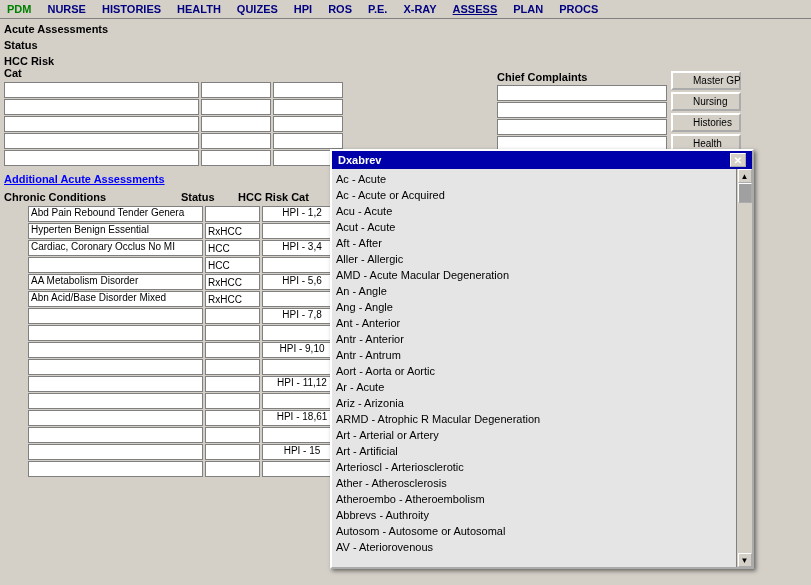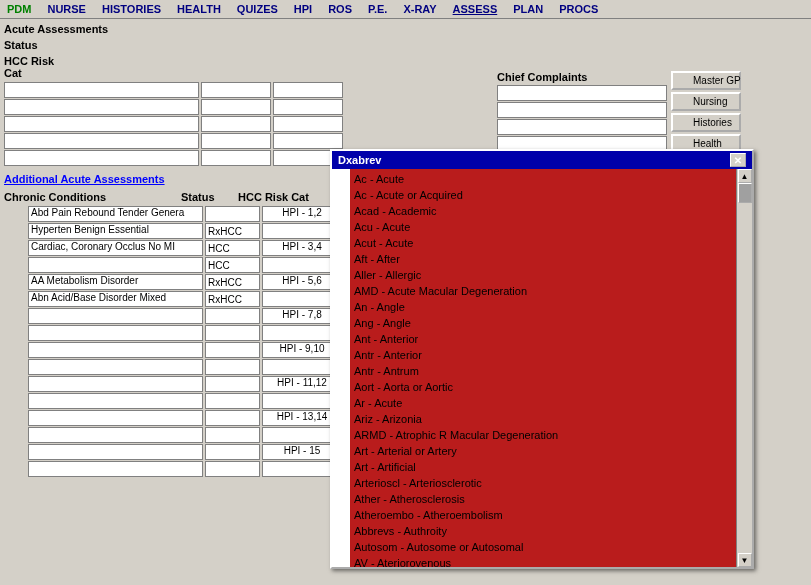--- a/index.html
+++ b/index.html
@@ -225,22 +225,21 @@
       overflow: hidden;
       position: relative;
       display: flex;
     }
     .popup-list {
       flex: 1;
       overflow-y: scroll;
       padding: 2px 4px;
       font-size: 11px;
       line-height: 16px;
-      background: #b91c1c;
-      margin-left: 18px;
+      background: #e5e5e5;
     }
     .popup-list div {
       white-space: nowrap;
     }
     .popup-scrollbar {
       width: 16px;
       background: #d4d0c8;
       border-left: 1px solid #808080;
       display: flex;
       flex-direction: column;
@@ -392,21 +391,21 @@
         <div class="chronic-cell hcc">HPI - 11,12</div>
       </div>
       <div class="chronic-row">
         <div class="chronic-cell name"></div>
         <input type="text" class="chronic-cell status" style="">
         <div class="chronic-cell hcc"></div>
       </div>
       <div class="chronic-row">
         <div class="chronic-cell name"></div>
         <input type="text" class="chronic-cell status" style="">
-        <div class="chronic-cell hcc">HPI - 13,14</div>
+        <div class="chronic-cell hcc">HPI - 18,61</div>
       </div>
       <div class="chronic-row">
         <div class="chronic-cell name"></div>
         <input type="text" class="chronic-cell status" style="">
         <div class="chronic-cell hcc"></div>
       </div>
       <div class="chronic-row">
         <div class="chronic-cell name"></div>
         <input type="text" class="chronic-cell status" style="">
         <div class="chronic-cell hcc">HPI - 15</div>
@@ -453,21 +452,20 @@
 
   <div class="popup-window">
     <div class="popup-titlebar">
       <span>Dxabrev</span>
       <div class="popup-close-btn">✕</div>
     </div>
     <div class="popup-content">
       <div class="popup-list" id="popup-list">
       <div>Ac - Acute</div>
           <div>Ac - Acute or Acquired</div>
-          <div>Acad - Academic</div>
           <div>Acu - Acute</div>
           <div>Acut - Acute</div>
           <div>Aft - After</div>
           <div>Aller - Allergic</div>
           <div>AMD - Acute Macular Degeneration</div>
           <div>An - Angle</div>
           <div>Ang - Angle</div>
           <div>Ant - Anterior</div>
           <div>Antr - Anterior</div>
           <div>Antr - Antrum</div>

